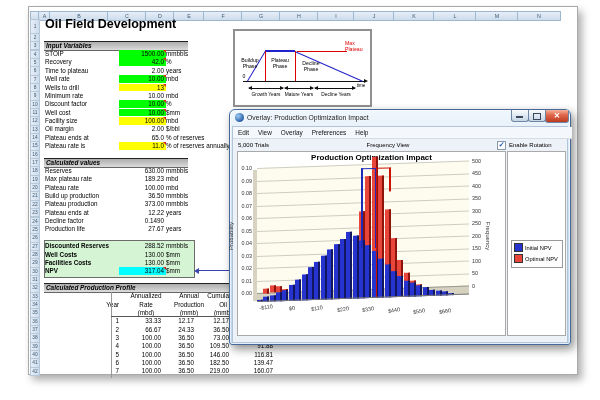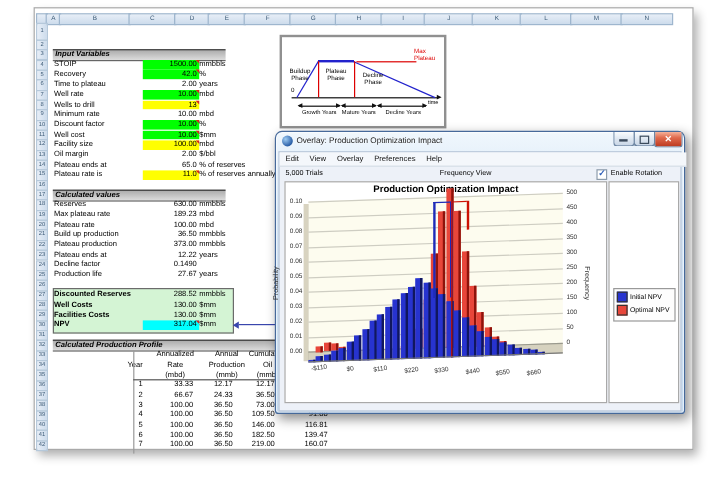--- a/index.html
+++ b/index.html
@@ -104,20 +104,21 @@
         <div class="rownum" style="top: 301.35px; height: 7.35px; line-height: 7.35px;">35</div>
         <div class="rownum" style="top: 309.7px; height: 7.35px; line-height: 7.35px;">36</div>
         <div class="rownum" style="top: 318.05px; height: 7.35px; line-height: 7.35px;">37</div>
         <div class="rownum" style="top: 326.4px; height: 7.35px; line-height: 7.35px;">38</div>
         <div class="rownum" style="top: 334.75px; height: 7.35px; line-height: 7.35px;">39</div>
         <div class="rownum" style="top: 343.1px; height: 7.35px; line-height: 7.35px;">40</div>
         <div class="rownum" style="top: 351.45px; height: 7.35px; line-height: 7.35px;">41</div>
         <div class="rownum" style="top: 359.8px; height: 7.35px; line-height: 7.35px;">42</div>
       </div>
 
+    <div class="t" style="left:16px;top:13px;font-size:12.5px;font-weight:bold;color:#000;">Oil Field Development</div>
 
     <div class="secbar" style="left:15px;top:34px;width:142px;height:8px;">Input Variables</div>
     <div class="secbar" style="left:15px;top:151px;width:142px;height:8px;">Calculated values</div>
     <div class="secbar" style="left:15px;top:276px;width:240px;height:8px;">Calculated Production Profile</div>
 
     <div id="summarybox" style="left:15px;top:233px;width:149px;height:36px;"></div>
 
     <div id="cells">
         <div class="t" style="left: 16px; top: 43.1px;">STOIP</div>
         <div class="cell-val cb" style="left: 90px; top: 43.1px; background: rgb(0, 255, 0);">1500.00</div>

